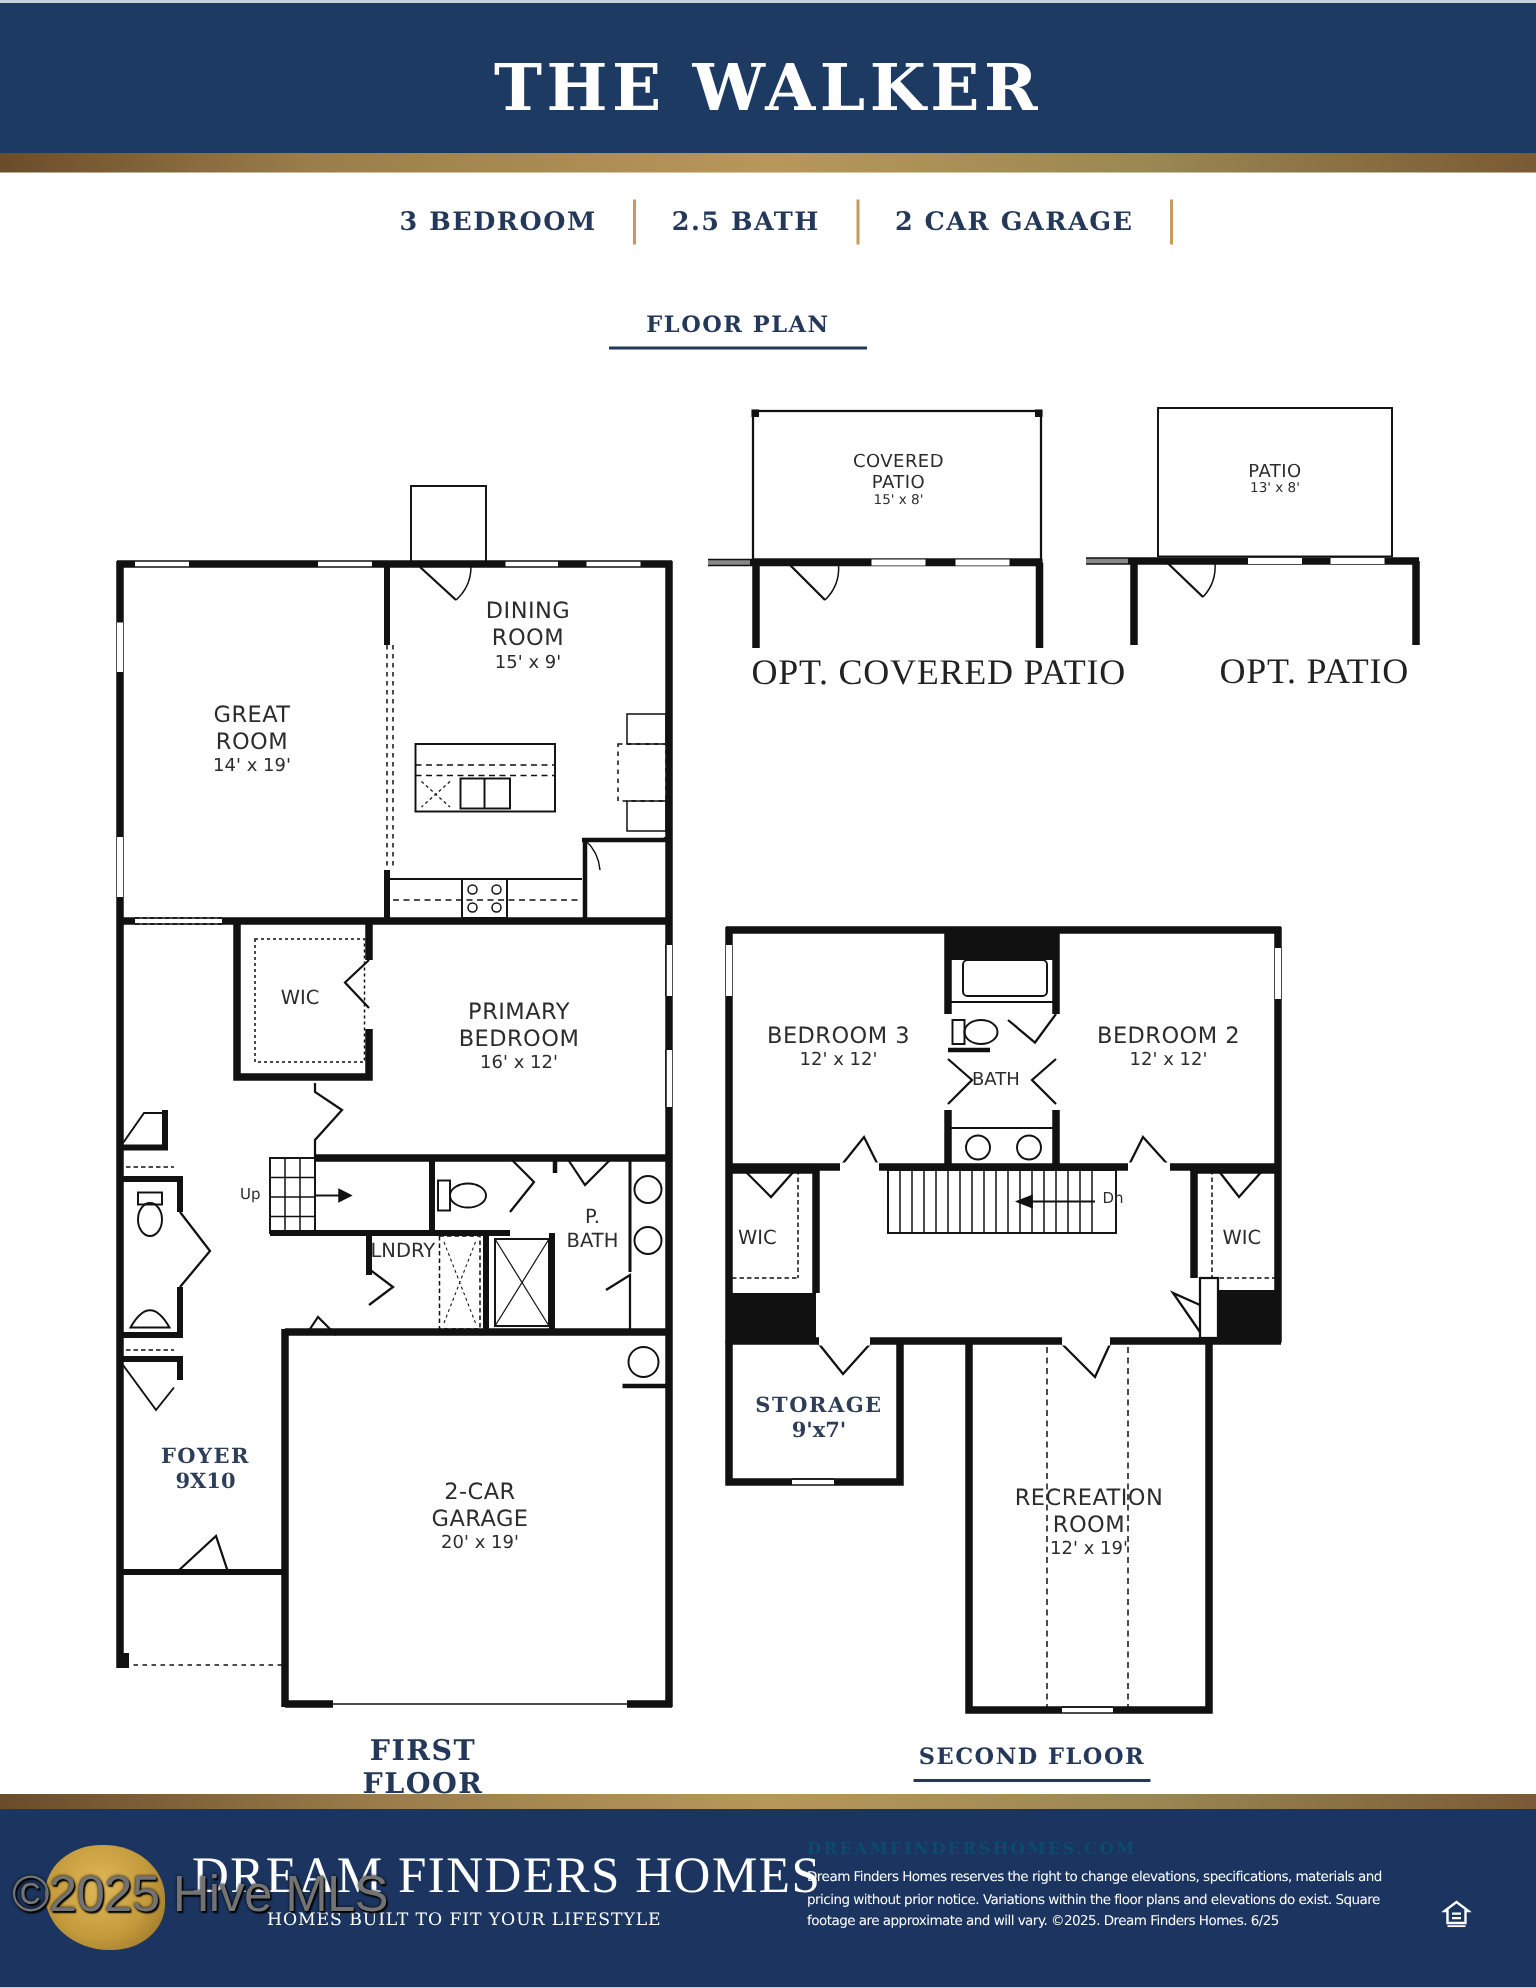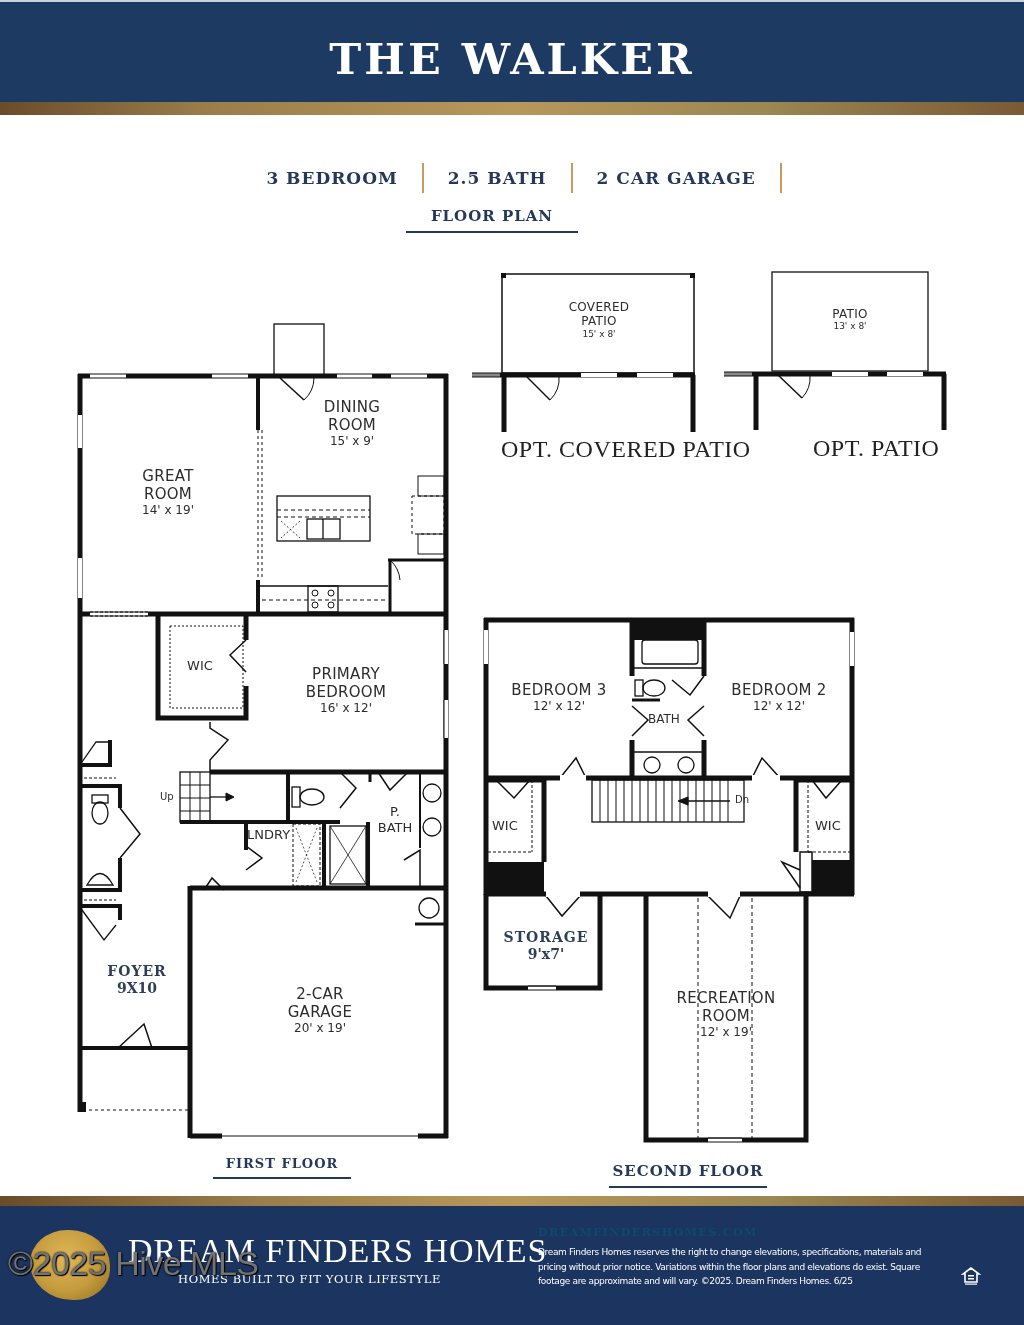--- a/index.html
+++ b/index.html
@@ -3,28 +3,28 @@
 <meta charset="utf-8">
 <style>
   * { box-sizing: border-box; margin: 0; padding: 0; }
   html, body { width: 1024px; height: 1325px; background: #ffffff; overflow: hidden; }
   body { position: relative; font-family: "Liberation Serif", serif; color: #1f2f4a; }
 
   .header { position: absolute; left: 0; top: 0; width: 1024px; height: 102px; background: #1d3a63; border-top: 2px solid #c8d2dc; }
   .header-title { position: absolute; left: 0; top: 36px; width: 1024px; text-align: center; color: #ffffff; font-family: "DejaVu Serif", serif; font-weight: bold; font-size: 43px; letter-spacing: 3px; line-height: 1; }
   .gold-band { position: absolute; left: 0; top: 102px; width: 1024px; height: 13px; background: linear-gradient(90deg, #6b4c2a 0%, #9a7d4a 20%, #b8975a 50%, #9a8752 75%, #7a5a34 100%); }
 
-  .specs { position: absolute; left: 0; top: 133px; width: 1024px; height: 30px; display: flex; justify-content: center; align-items: center; margin-top: 30px; }
+  .specs { position: absolute; left: 0; top: 133px; width: 1024px; height: 30px; display: flex; justify-content: center; align-items: center; }
   .spec { font-family: "DejaVu Serif", serif; font-weight: bold; font-size: 17px; color: #24385a; letter-spacing: 1px; padding: 0 24px; }
   .spec-divider { width: 2px; height: 30px; background: #c89a5c; }
 
   .section-title { position: absolute; font-family: "DejaVu Serif", serif; font-weight: bold; color: #24385a; letter-spacing: 1px; text-align: center; }
   .section-title .underline { display: block; height: 2px; background: #24385a; margin-top: 6px; }
   .floor-plan-title { left: 406px; top: 207px; width: 172px; font-size: 15px; }
-  .first-floor-title { left: 213px; top: 1156px; width: 138px; font-size: 13px; }
+  .first-floor-title { left: 213px; top: 1156px; width: 138px; font-size: 19px; }
   .second-floor-title { left: 609px; top: 1162px; width: 158px; font-size: 15px; }
 
   .plan-svg { position: absolute; left: 0; top: 0; width: 1024px; height: 1200px; }
   .room-label { position: absolute; text-align: center; font-family: "DejaVu Sans", sans-serif; color: #2c2c2c; line-height: 1.2; }
   .room-name { font-size: 15px; font-weight: normal; letter-spacing: 0.3px; }
   .room-dim { font-size: 12px; }
   .serif-label .room-name, .serif-label .room-dim { font-family: "DejaVu Serif", serif; font-weight: bold; color: #2e3e58; }
   .serif-label .room-name { font-size: 14px; letter-spacing: 1px; }
   .serif-label .room-dim { font-size: 14px; }
   .small-label { font-size: 13px; }

